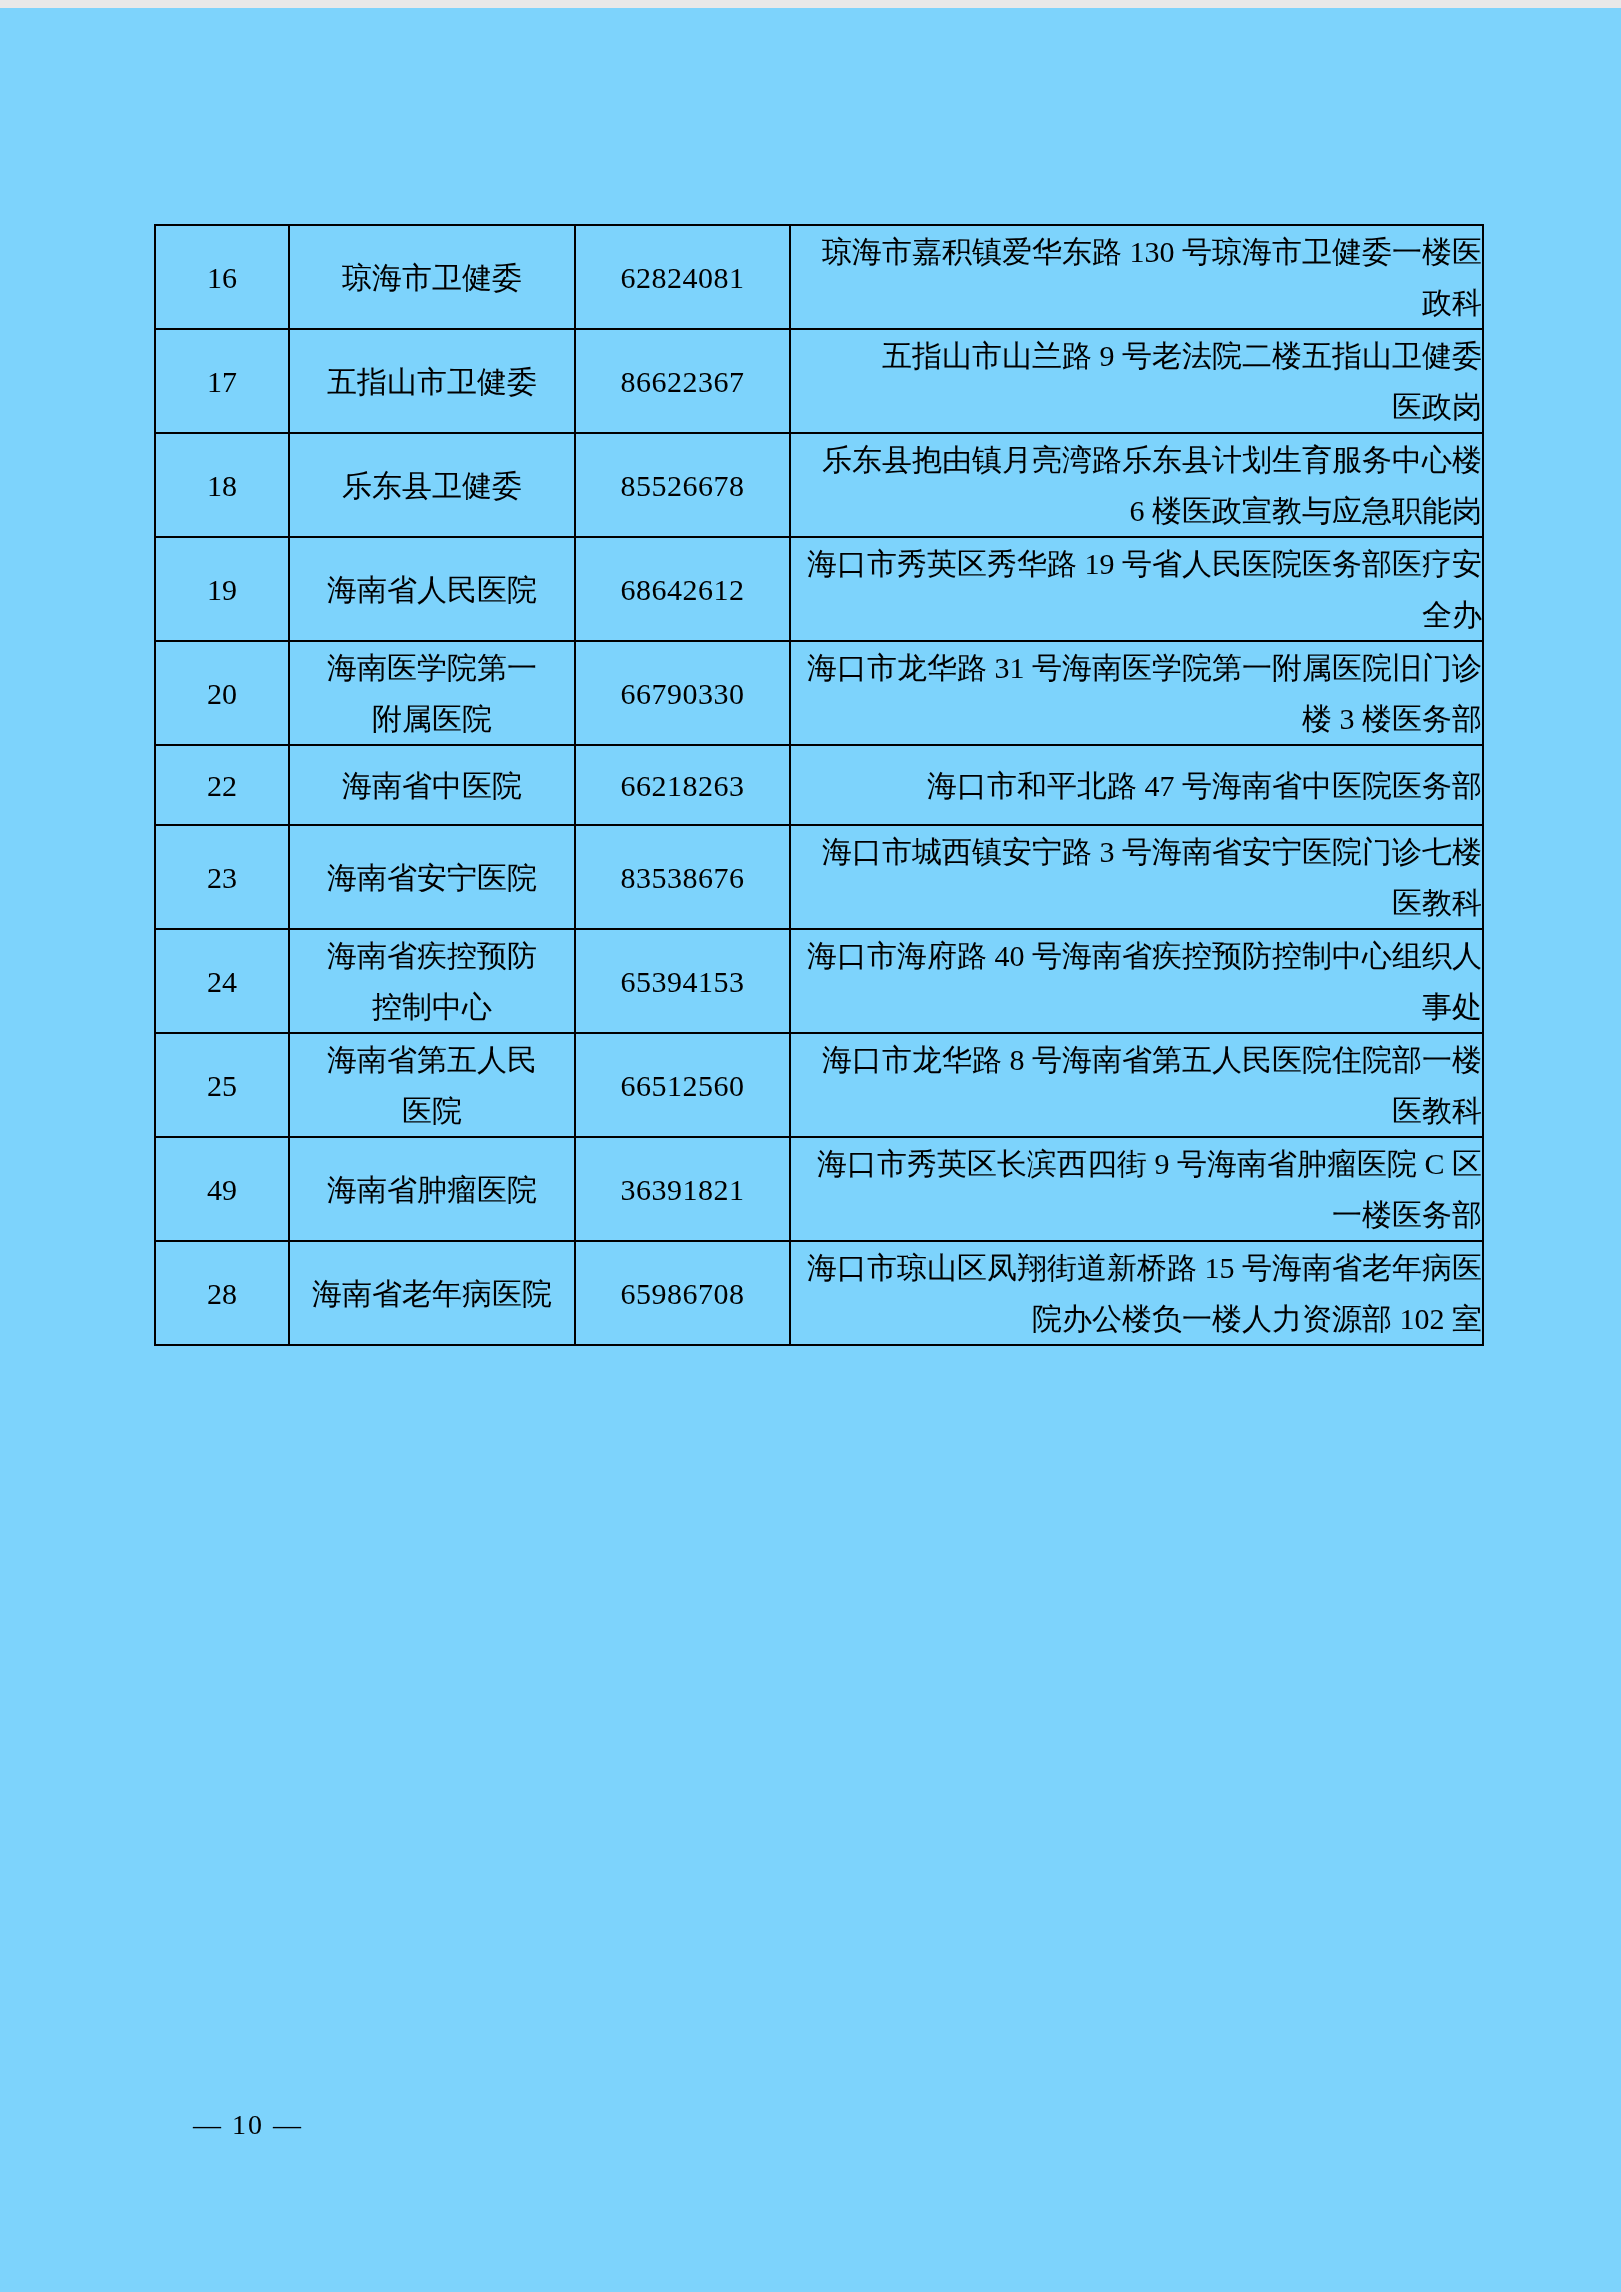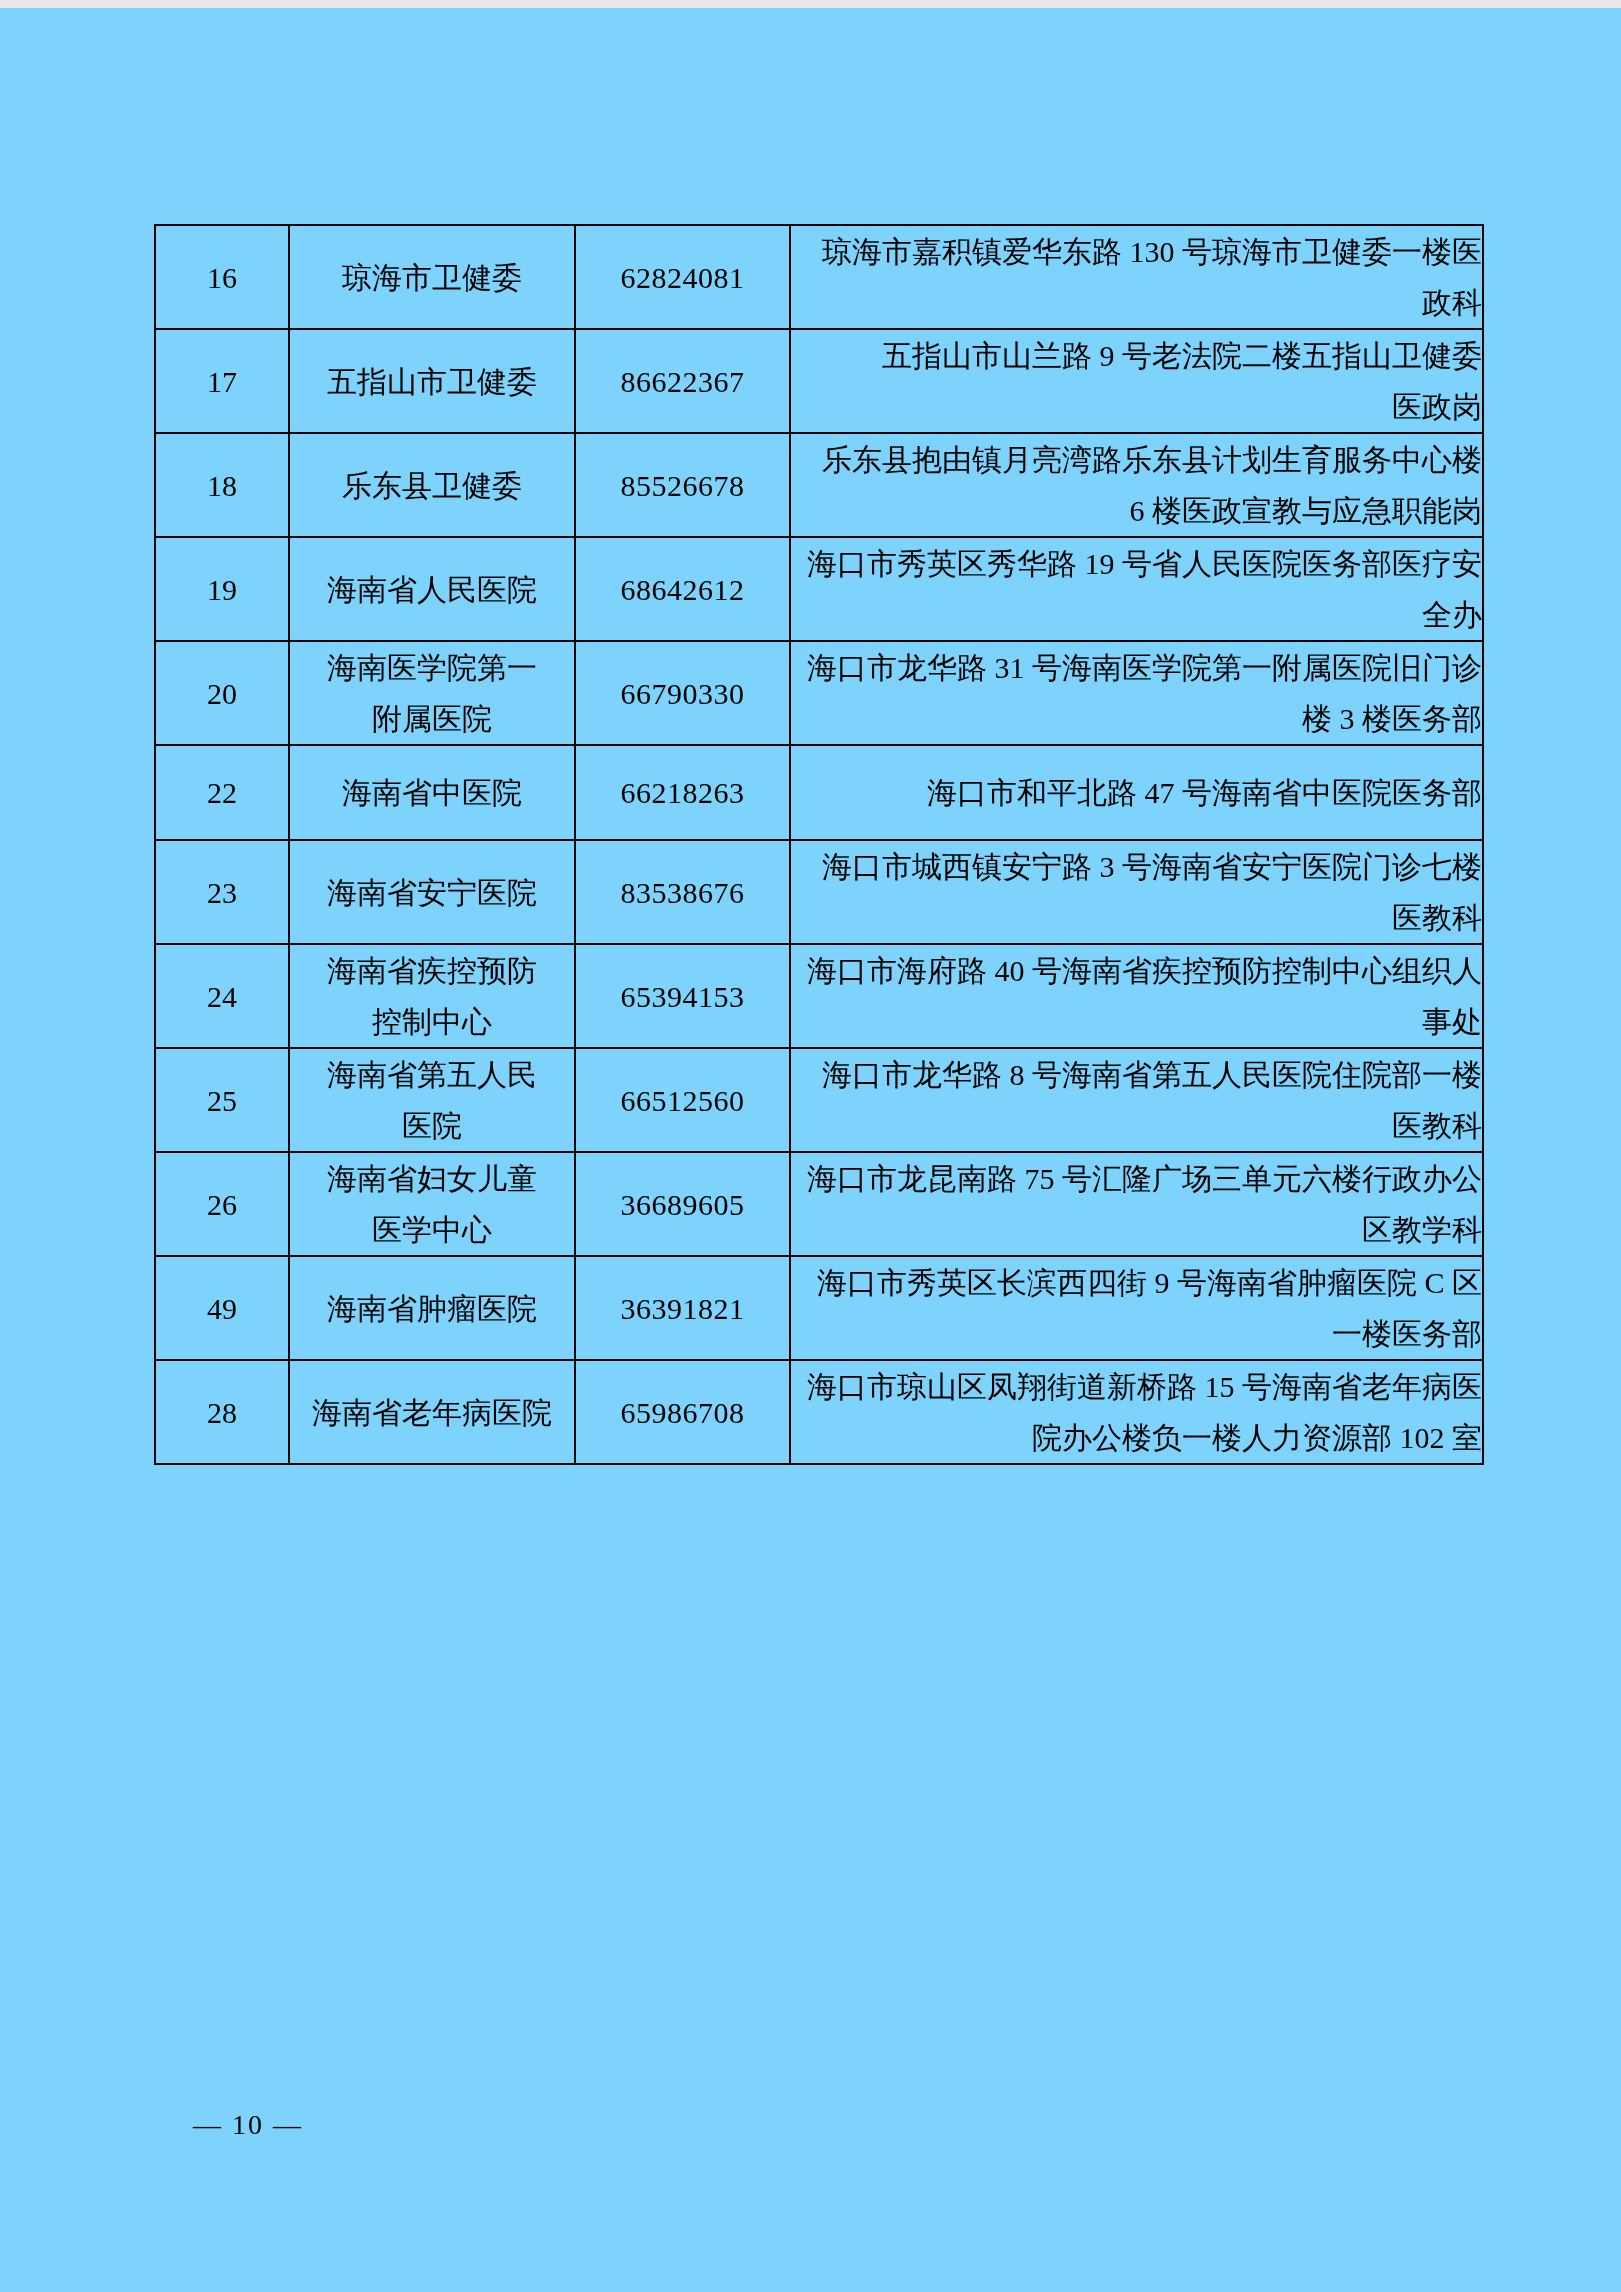--- a/index.html
+++ b/index.html
@@ -30,21 +30,21 @@
     border: 2px solid #000;
     border-top-width: 2.9px;
     border-bottom-width: 2.9px;
     vertical-align: middle;
     font-size: 30px;
     line-height: 51px;
     padding: 0;
     overflow: hidden;
   }
   table.contacts tr {
-    height: 95px;
+    height: 80px;
   }
   td.no {
     text-align: center;
   }
   td.name {
     text-align: center;
     white-space: pre-line;
   }
   td.phone {
     text-align: center;
@@ -137,28 +137,20 @@
         </tr>
         <tr>
           <td class="no">25</td>
           <td class="name">海南省第五人民
 医院</td>
           <td class="phone">66512560</td>
           <td class="address">海口市龙华路 8 号海南省第五人民医院住院部一楼
 医教科</td>
         </tr>
         <tr>
-          <td class="no">26</td>
-          <td class="name">海南省妇女儿童
-医学中心</td>
-          <td class="phone">36689605</td>
-          <td class="address">海口市龙昆南路 75 号汇隆广场三单元六楼行政办公
-区教学科</td>
-        </tr>
-        <tr>
           <td class="no">49</td>
           <td class="name">海南省肿瘤医院</td>
           <td class="phone">36391821</td>
           <td class="address">海口市秀英区长滨西四街 9 号海南省肿瘤医院 C 区
 一楼医务部</td>
         </tr>
         <tr>
           <td class="no">28</td>
           <td class="name">海南省老年病医院</td>
           <td class="phone">65986708</td>

